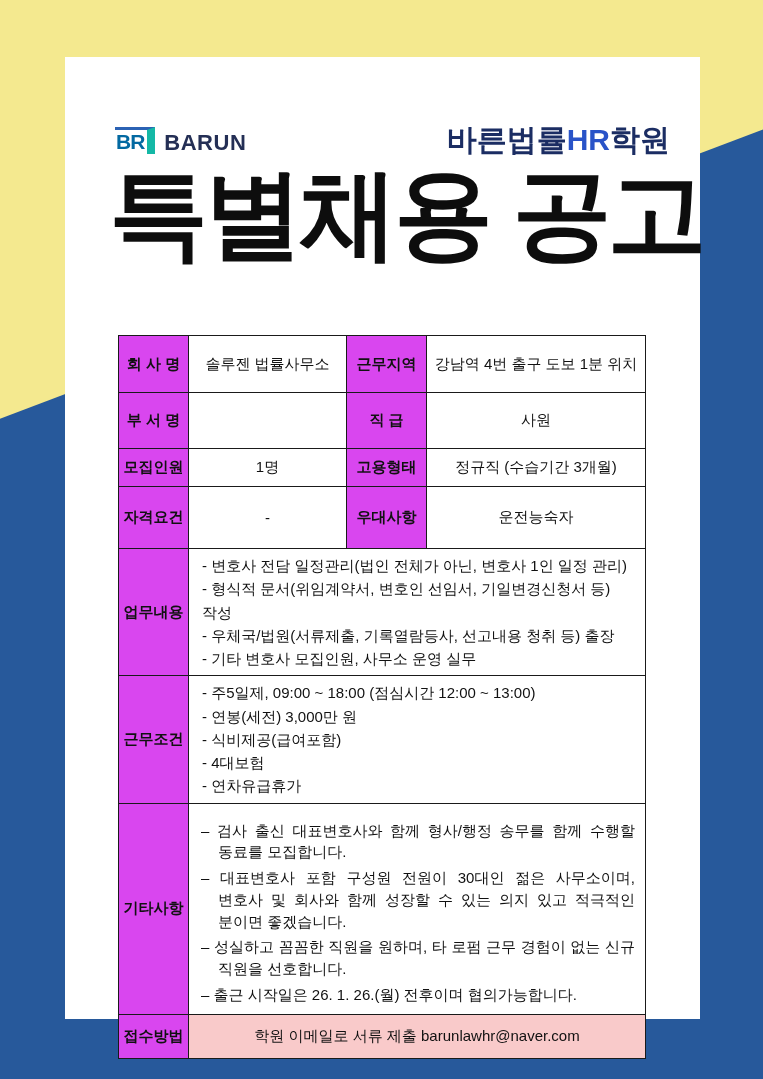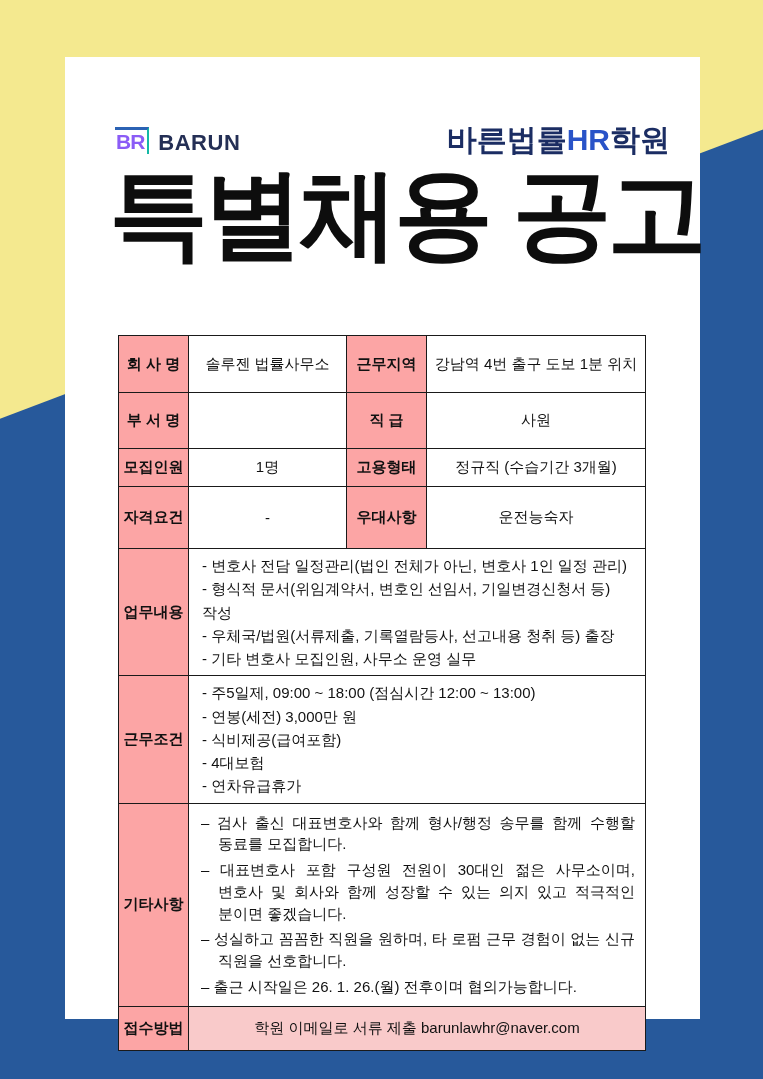--- a/index.html
+++ b/index.html
@@ -15,42 +15,42 @@
   .card{
     position:absolute;left:65px;top:57px;width:635px;height:962px;
     background:#ffffff;
   }
   .brand-row{
     position:absolute;left:50px;right:30px;top:68px;
     display:flex;justify-content:space-between;align-items:center;
   }
   .logo{display:flex;align-items:flex-end;gap:9px;}
   .logo-mark{
-    color:#8b5cf6;font-weight:800;font-size:21px;line-height:1;
-    border-top:3px solid #2B62B4;border-right:2px solid #14b8a6;
+    color:#0369a1;font-weight:800;font-size:21px;line-height:1;
+    border-top:3px solid #2B62B4;border-right:8px solid #14b8a6;
     padding:1px 3px 2px 1px;letter-spacing:-1px;
   }
   .logo-text{color:#242F55;font-weight:800;font-size:22px;letter-spacing:0.5px;line-height:1;}
   .brand{font-weight:800;font-size:30px;color:#1B2D63;line-height:1;}
   .brand .hr{color:#2953C8;}
   .title{
     position:absolute;left:44px;top:104px;width:590px;
     font-size:99px;font-weight:900;color:#0d0d0d;
     letter-spacing:-4px;line-height:1.08;white-space:nowrap;
   }
   table.job-table{
     position:absolute;left:53px;top:278px;width:527px;
     border-collapse:collapse;table-layout:fixed;
   }
   td{border:1.6px solid #1a1a1a;font-size:15px;color:#111;padding:2px 4px;word-break:keep-all;}
-  td.hdr{background:#fca5a5;font-weight:700;text-align:center;}
+  td.hdr{background:#d946ef;font-weight:700;text-align:center;}
   td.val{text-align:center;}
   td.bullets{padding:5px 7px 5px 13px;vertical-align:middle;}
   .line{line-height:1.55;font-size:15px;}
-  td.etc{padding:4px 10px 4px 12px;vertical-align:middle;}
+  td.etc{padding:12px 10px 4px 12px;vertical-align:middle;}
   .etc-line{text-align:justify;line-height:1.45;padding-left:17px;text-indent:-17px;margin:4px 0;font-size:15px;}
   td.pink{background:#F9CACA;text-align:center;font-size:15px;}
   .two-line{line-height:1.35;}
 </style>
 </head>
 <body>
 
 <div class="bg-yellow"></div>
 
 <div class="card">

